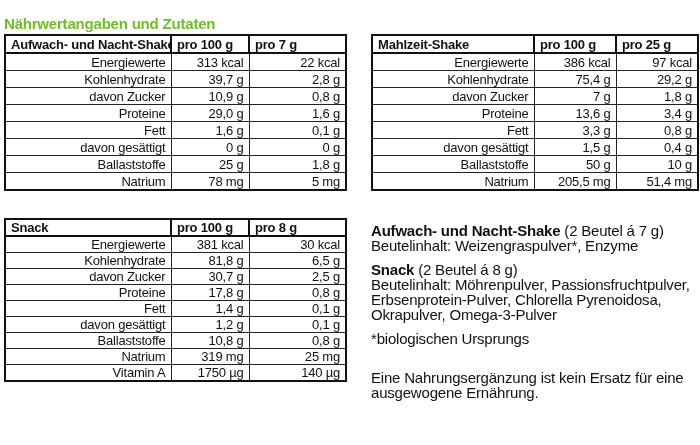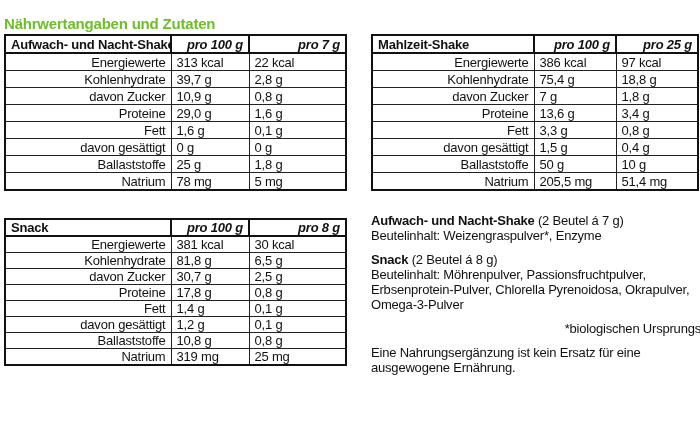--- a/index.html
+++ b/index.html
@@ -38,51 +38,51 @@
     line-height: 1;
     white-space: nowrap;
     overflow: hidden;
     font-weight: 400;
   }
   table.nutri thead th {
     border: 2px solid #111;
     font-weight: 700;
   }
   table.nutri .c-label { text-align: left; }
-  table.nutri .c-val   { text-align: right; font-style: italic; }
+  table.nutri .c-val   { text-align: left; }
   table.nutri td:first-child { text-align: right; }
-  table.nutri td:nth-child(2), table.nutri td:nth-child(3) { text-align: left; }
+  table.nutri td:nth-child(2), table.nutri td:nth-child(3) { text-align: right; }
 
   
   #table-aufwach, #table-snack { left: 4px; width: 341px; }
   #table-aufwach col.col-l, #table-snack col.col-l { width: 166px; }
   #table-aufwach col.col-1, #table-snack col.col-1 { width: 78px; }
   #table-aufwach col.col-2, #table-snack col.col-2 { width: 97px; }
   #table-aufwach { top: 34px; }
   #table-snack   { top: 218px; }
   #table-snack th, #table-snack td { height: 15px; }
 
   
   #table-mahlzeit { left: 371px; top: 34px; width: 326px; }
   #table-mahlzeit col.col-l { width: 162px; }
   #table-mahlzeit col.col-1 { width: 82px; }
   #table-mahlzeit col.col-2 { width: 82px; }
 
   .ingredients {
     position: absolute;
     left: 371px;
-    top: 213px;
+    top: 223px;
     width: 330px;
-    font-size: 13px;
+    font-size: 15px;
     line-height: 15px;
   }
   .ing-block { margin-bottom: 9px; }
   .ing-title { font-weight: 700; }
   .ing-suffix { font-weight: 400; }
-  .footnote { margin-bottom: 9px; text-align: right; }
+  .footnote { margin-bottom: 24px; }
   .disclaimer { }
 </style>
 </head>
 <body>
 
 <h1 class="page-title">Nährwertangaben und Zutaten</h1>
 
 <table class="nutri" id="table-aufwach">
   <colgroup>
       <col class="col-l">
@@ -187,20 +187,25 @@
       <tr>
         <td>Ballaststoffe</td>
         <td>10,8 g</td>
         <td>0,8 g</td>
       </tr>
       <tr>
         <td>Natrium</td>
         <td>319 mg</td>
         <td>25 mg</td>
       </tr>
+      <tr>
+        <td>Vitamin A</td>
+        <td>1750 µg</td>
+        <td>140 µg</td>
+      </tr>
     </tbody>
 </table>
 
 <table class="nutri" id="table-mahlzeit">
   <colgroup>
       <col class="col-l">
       <col class="col-1">
       <col class="col-2">
     </colgroup>
   <thead>
@@ -212,21 +217,21 @@
   </thead>
   <tbody>
       <tr>
         <td>Energiewerte</td>
         <td>386 kcal</td>
         <td>97 kcal</td>
       </tr>
       <tr>
         <td>Kohlenhydrate</td>
         <td>75,4 g</td>
-        <td>18,8 g</td>
+        <td>29,2 g</td>
       </tr>
       <tr>
         <td>davon Zucker</td>
         <td>7 g</td>
         <td>1,8 g</td>
       </tr>
       <tr>
         <td>Proteine</td>
         <td>13,6 g</td>
         <td>3,4 g</td>

